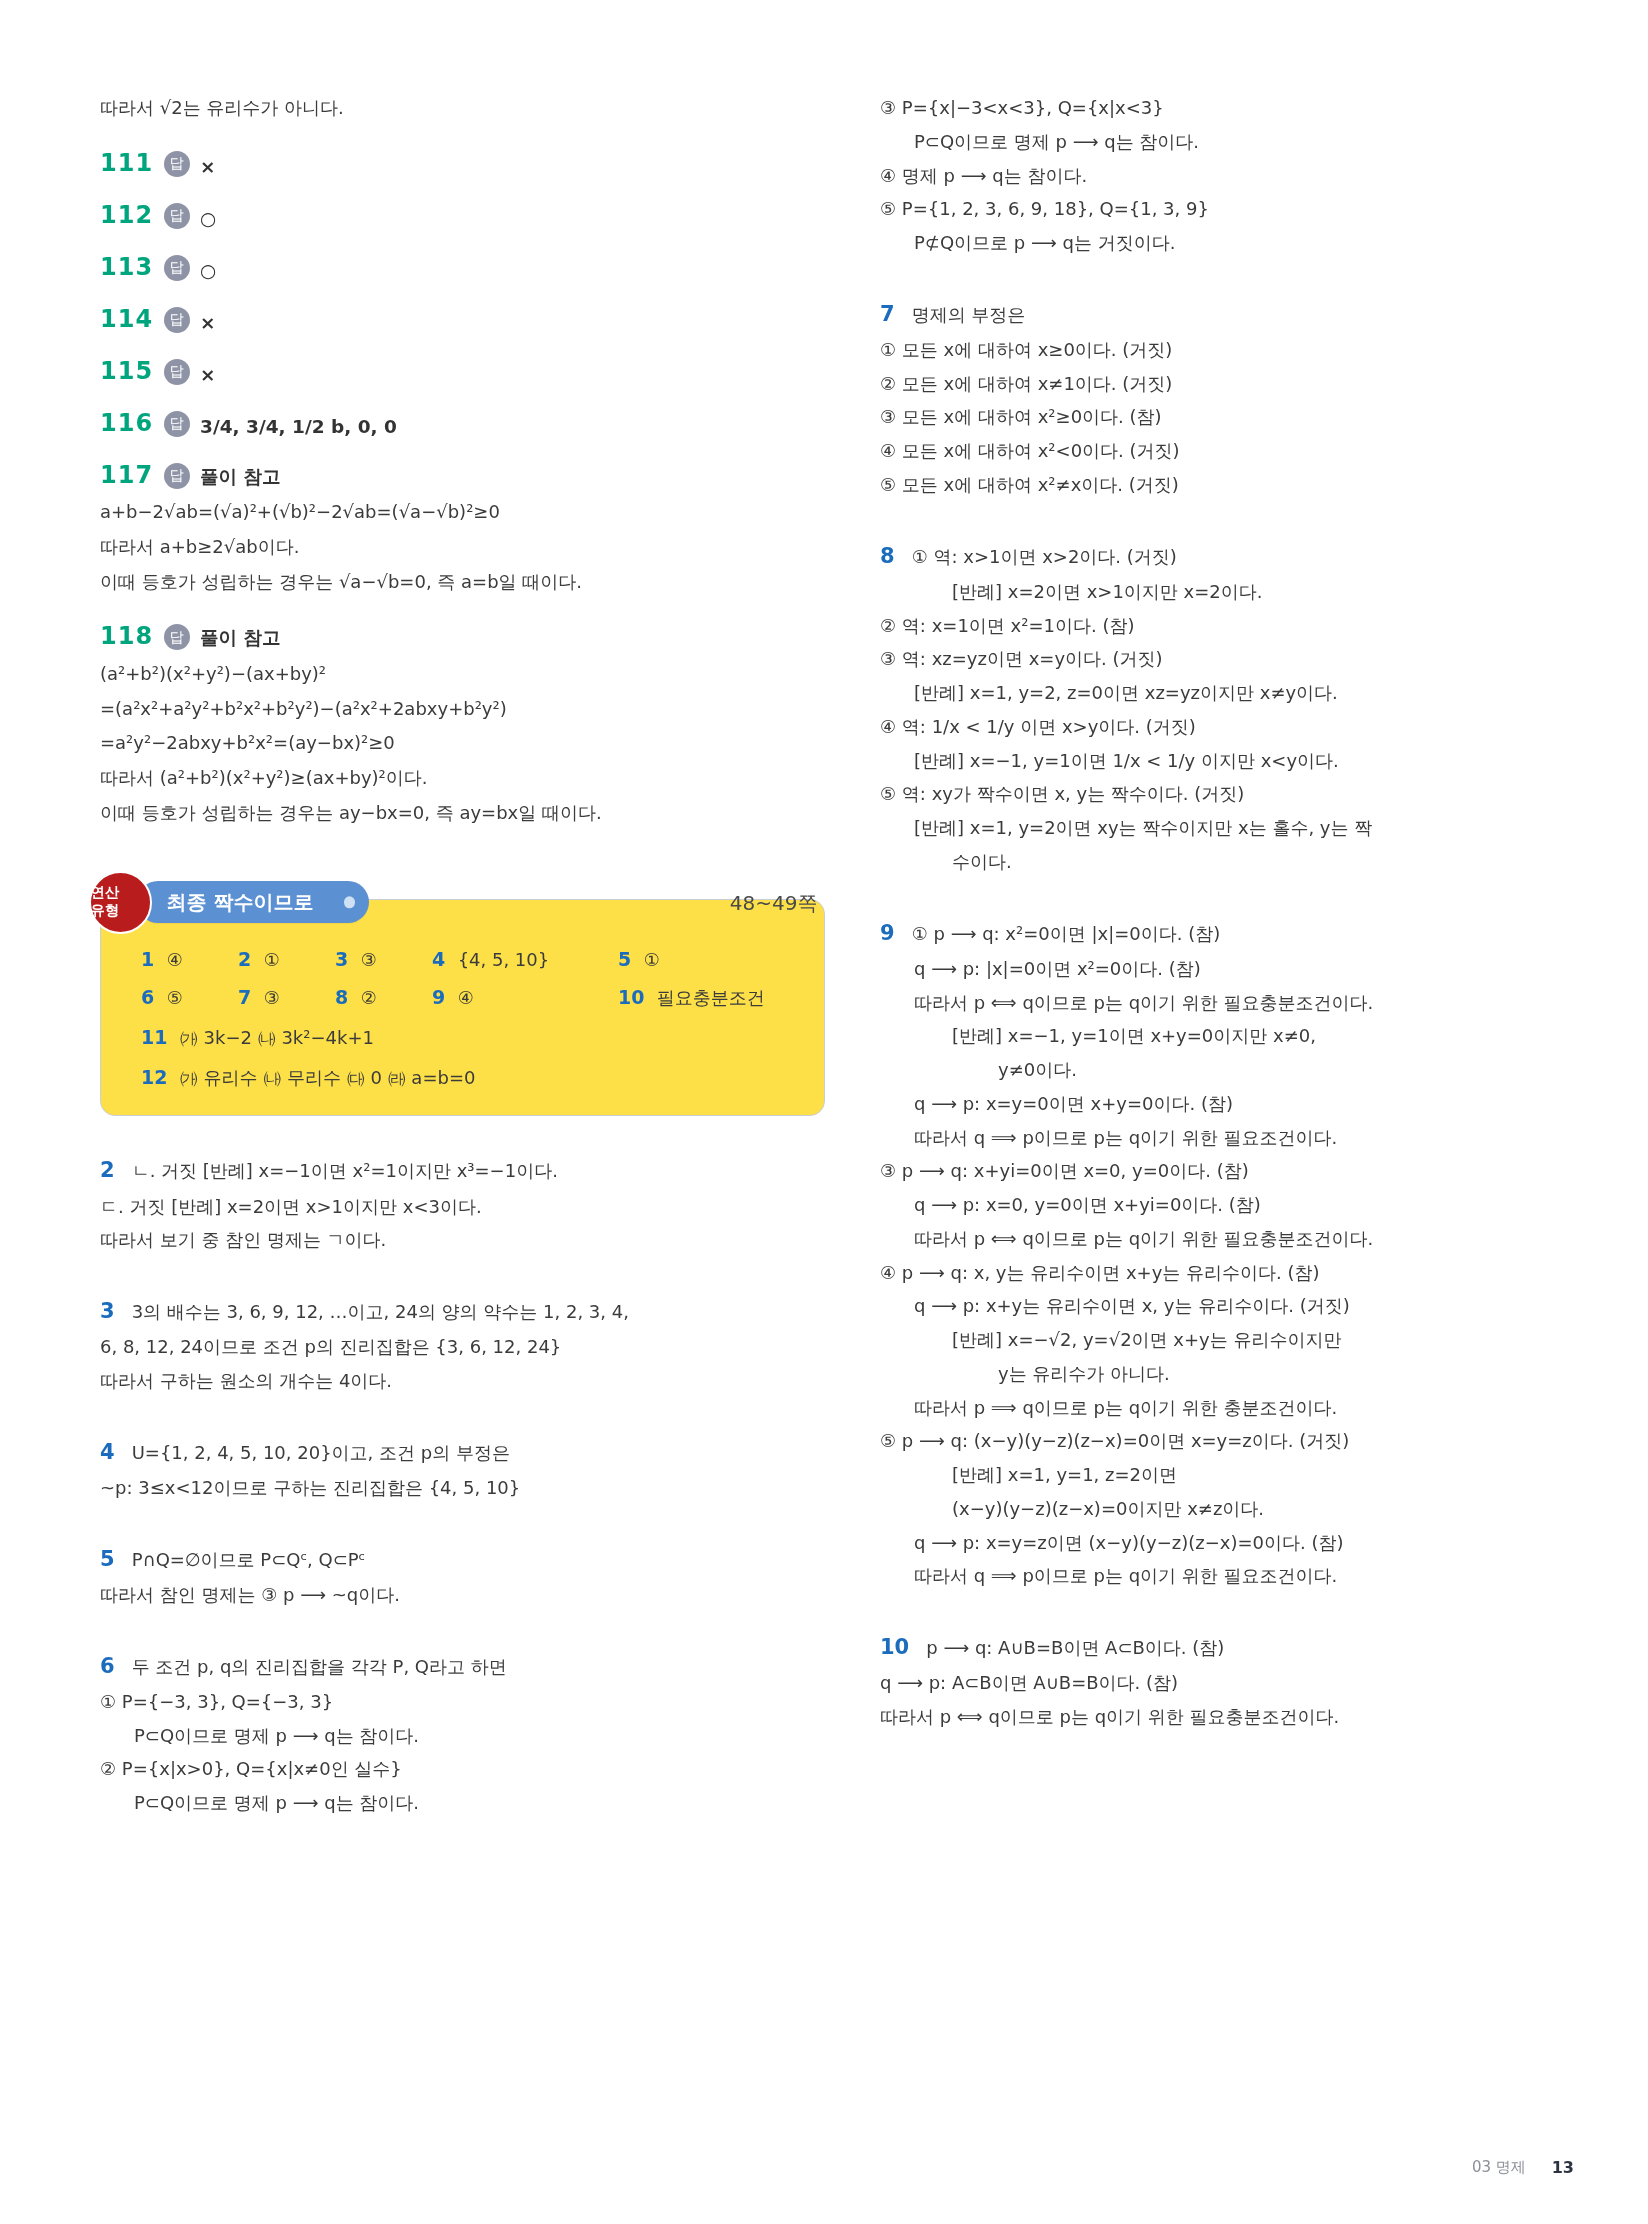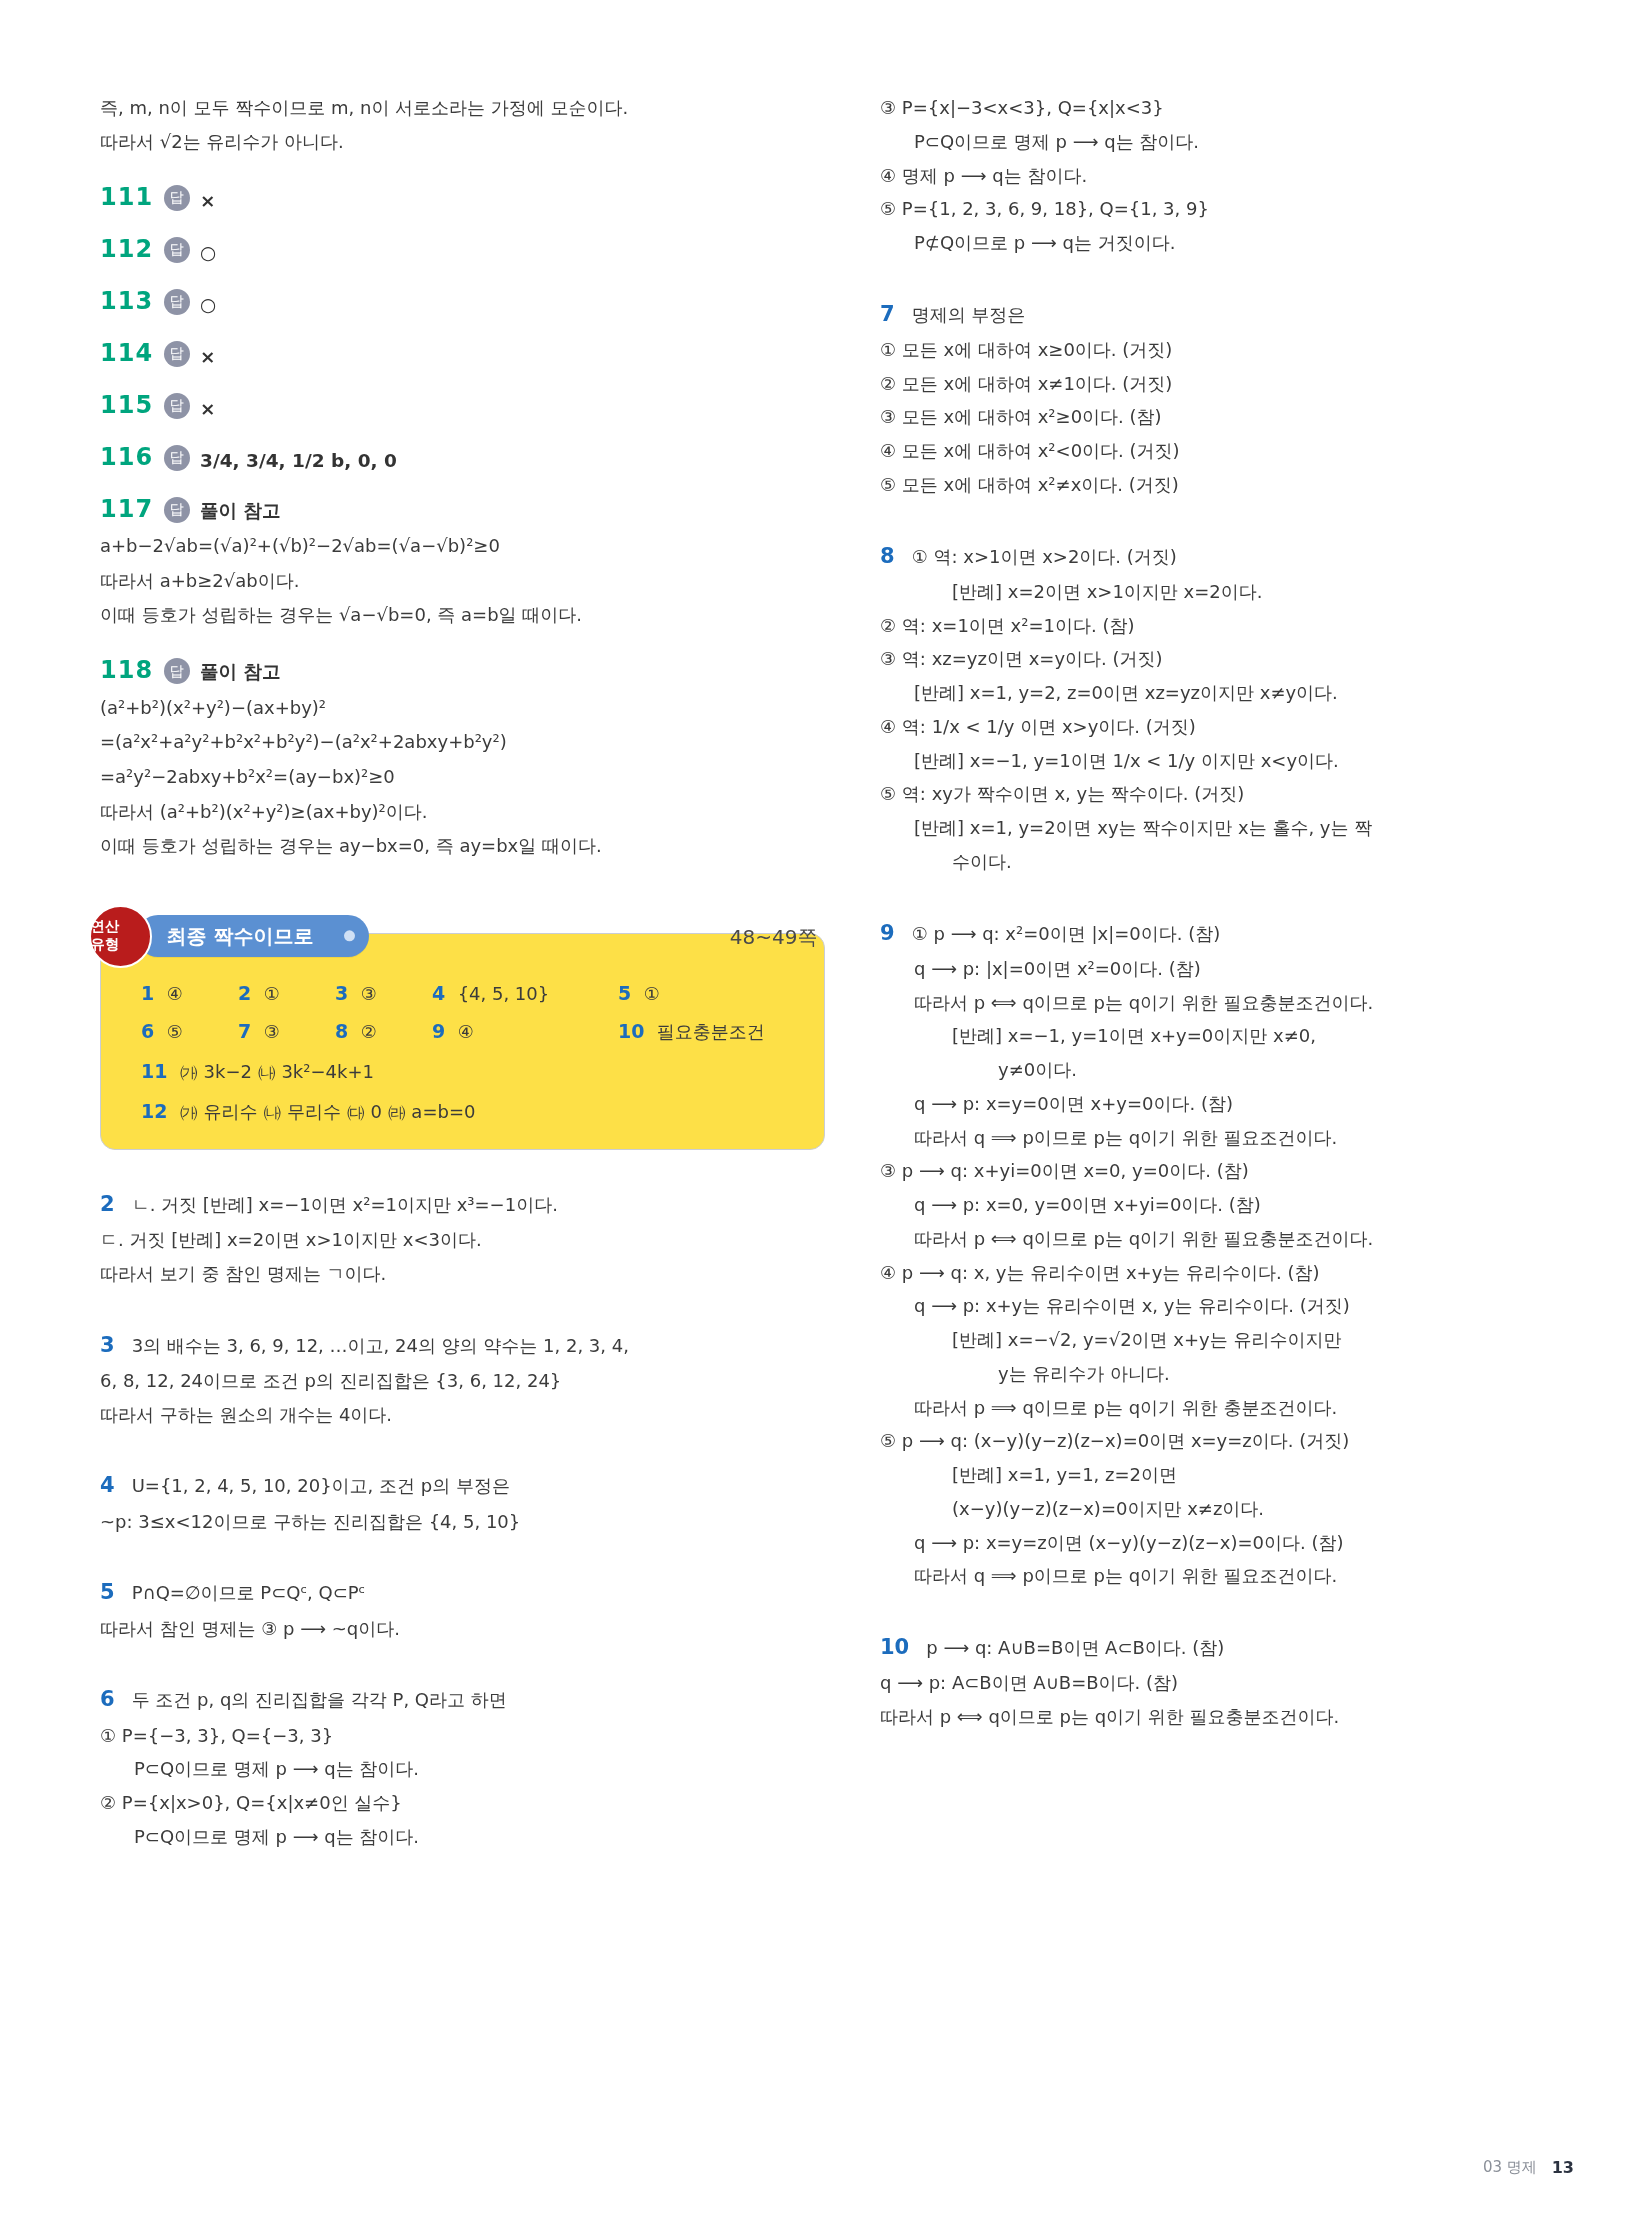--- a/index.html
+++ b/index.html
@@ -51,34 +51,33 @@
   .cp-n { color:#1c6cbd; font-weight:bold; font-size:19px; margin-right:12.4px; }
   .cp-extra { margin-top:16px; font-size:18px; }
 
   
   .problem { margin-top:35px; }
   .p-num { color:#1c6cbd; font-weight:bold; font-size:21px; margin-right:17px; }
   .p-rest .line { margin-top:1px; }
   .cont-lines .line { margin-top:1px; }
 
   
-  .footer { position:absolute; right:74px; bottom:48px; display:flex; align-items:center; gap:15px; }
+  .footer { position:absolute; right:74px; bottom:48px; display:flex; align-items:center; gap:26px; }
   .f-chapter { color:#8a8f98; font-size:15px; }
   .f-page { font-size:16px; font-weight:bold; color:#2b3240; }
 </style>
 </head>
 <body>
 
 <div class="page">
   <div class="columns">
 
     <div class="col col-left">
 
       <div class="para cont-lines">
-          <div class="line">즉, m, n이 모두 짝수이므로 m, n이 서로소라는 가정에 모순이다.</div>
           <div class="line">따라서 √2는 유리수가 아니다.</div>
         </div>
 
       <div class="ans-row">
         <span class="ans-num">111</span>
         <span class="badge-dap">답</span>
         <span class="ans-val">×</span>
       </div>
       <div class="ans-row">
         <span class="ans-num">112</span>

